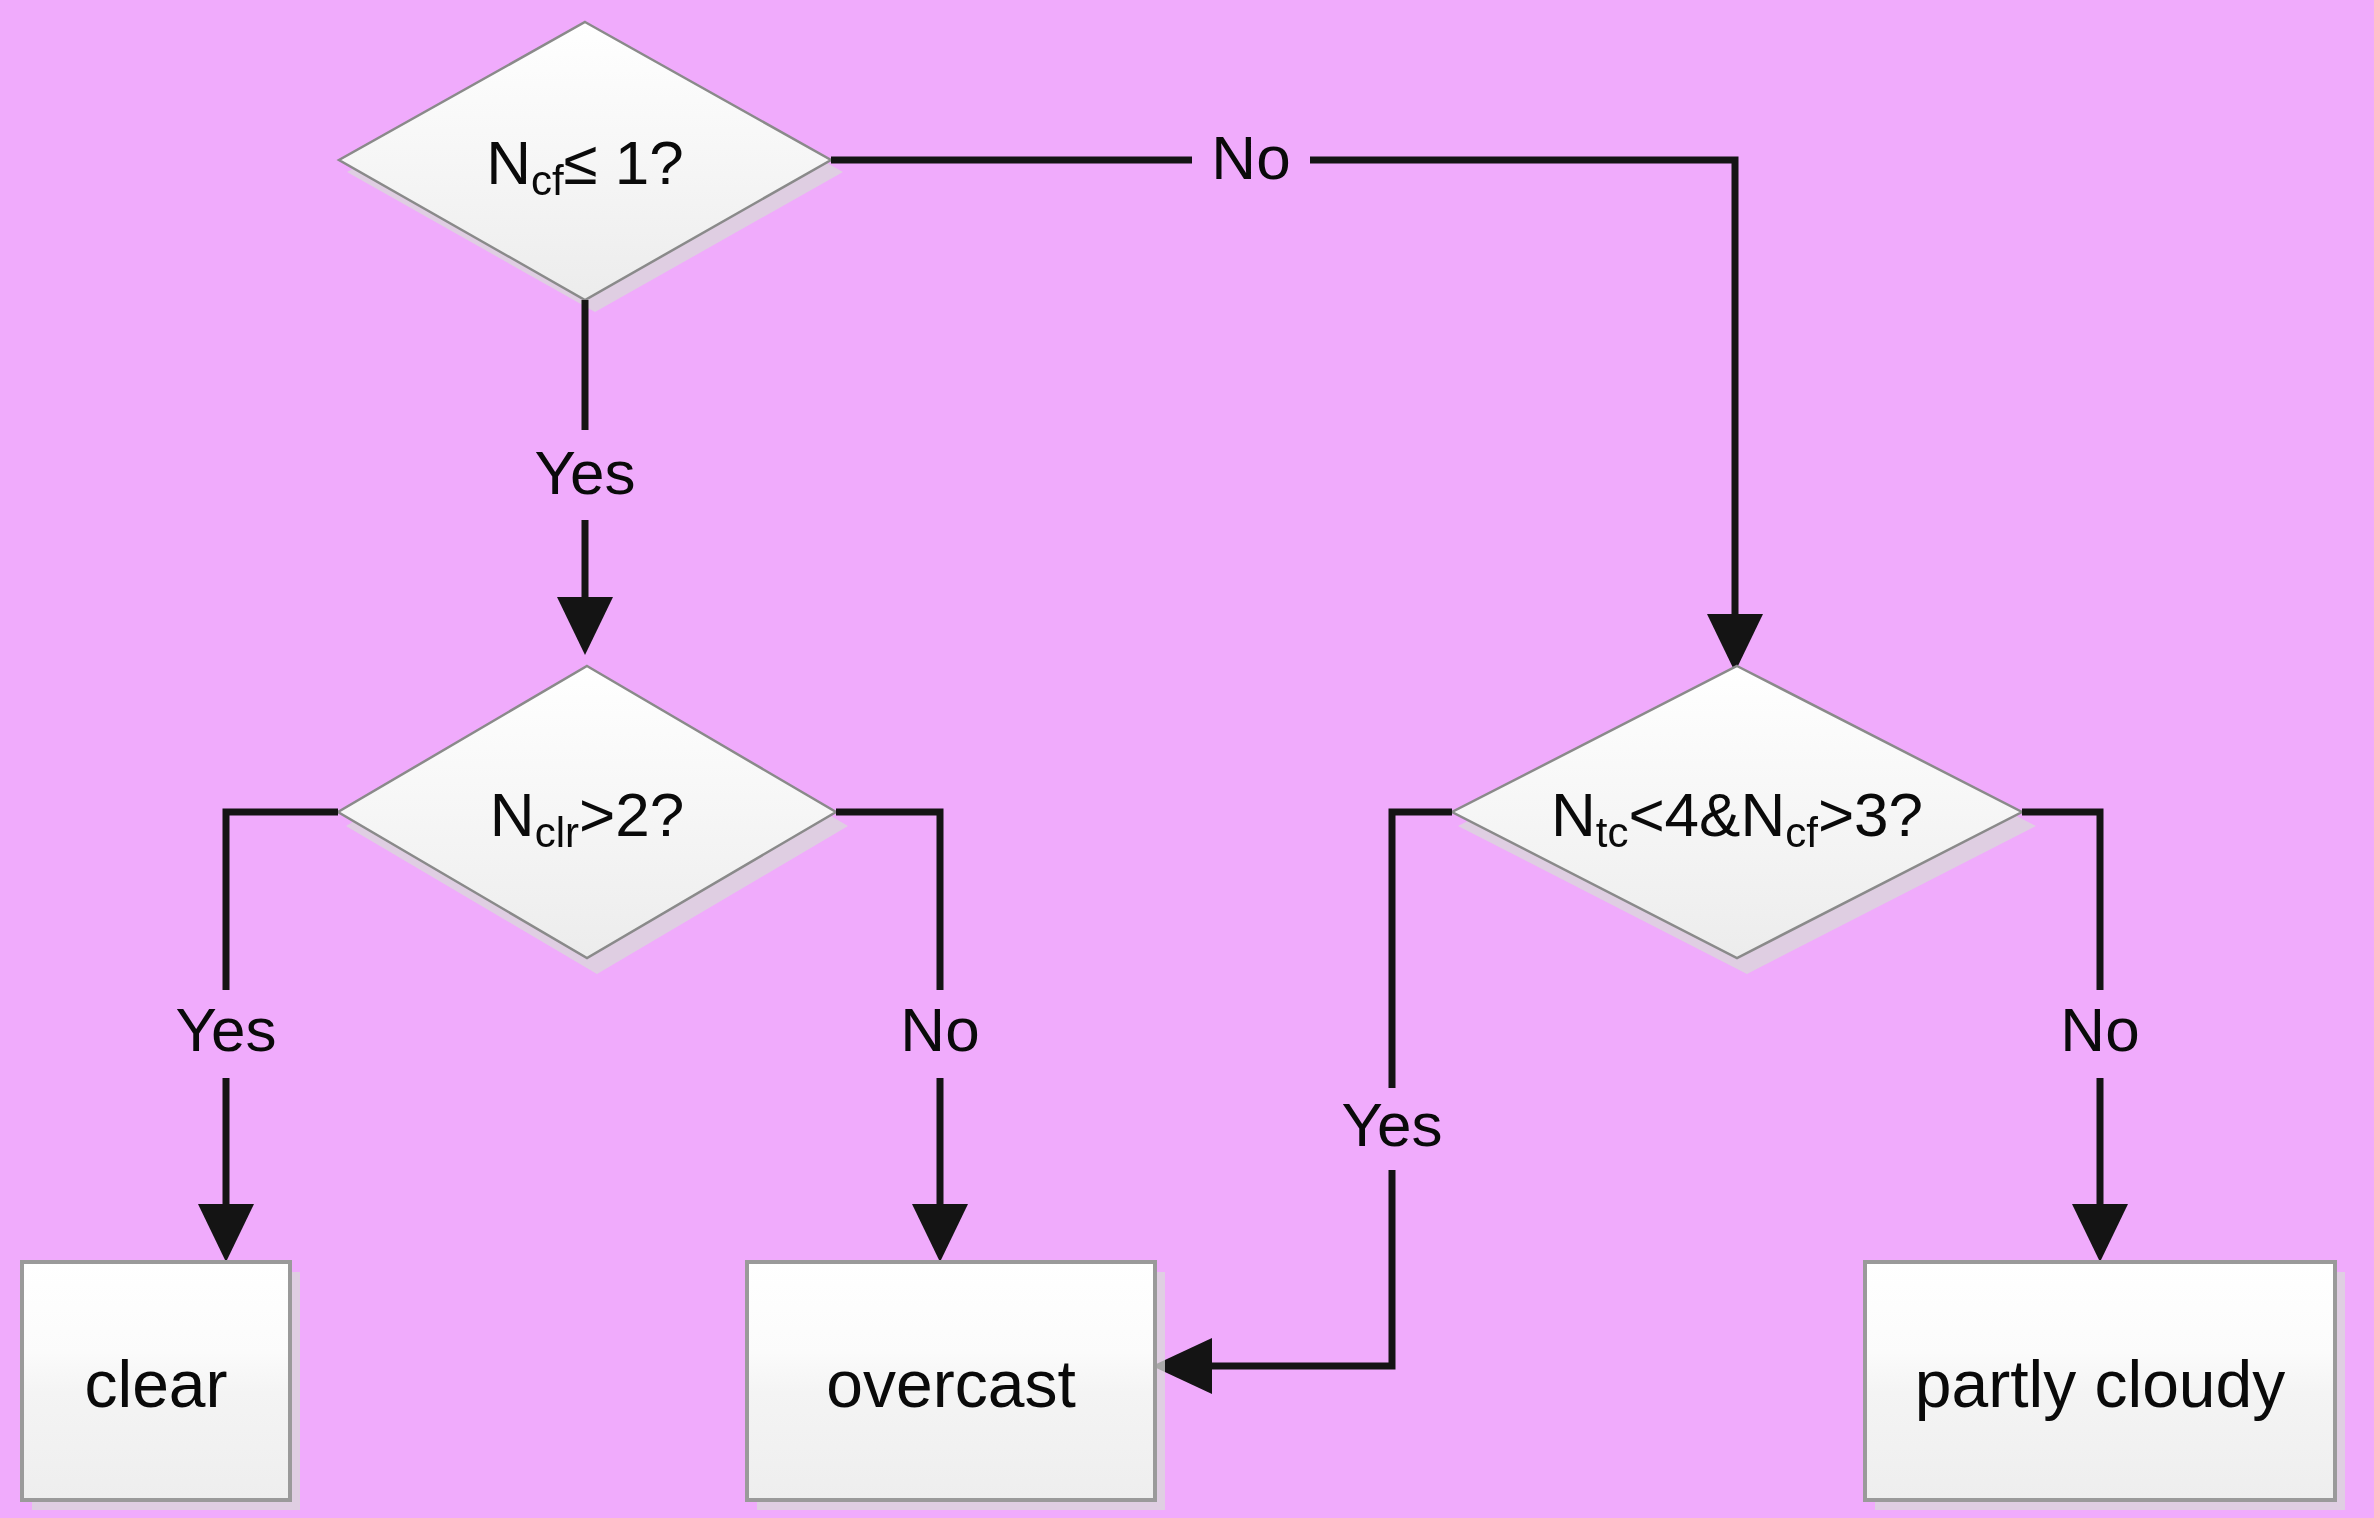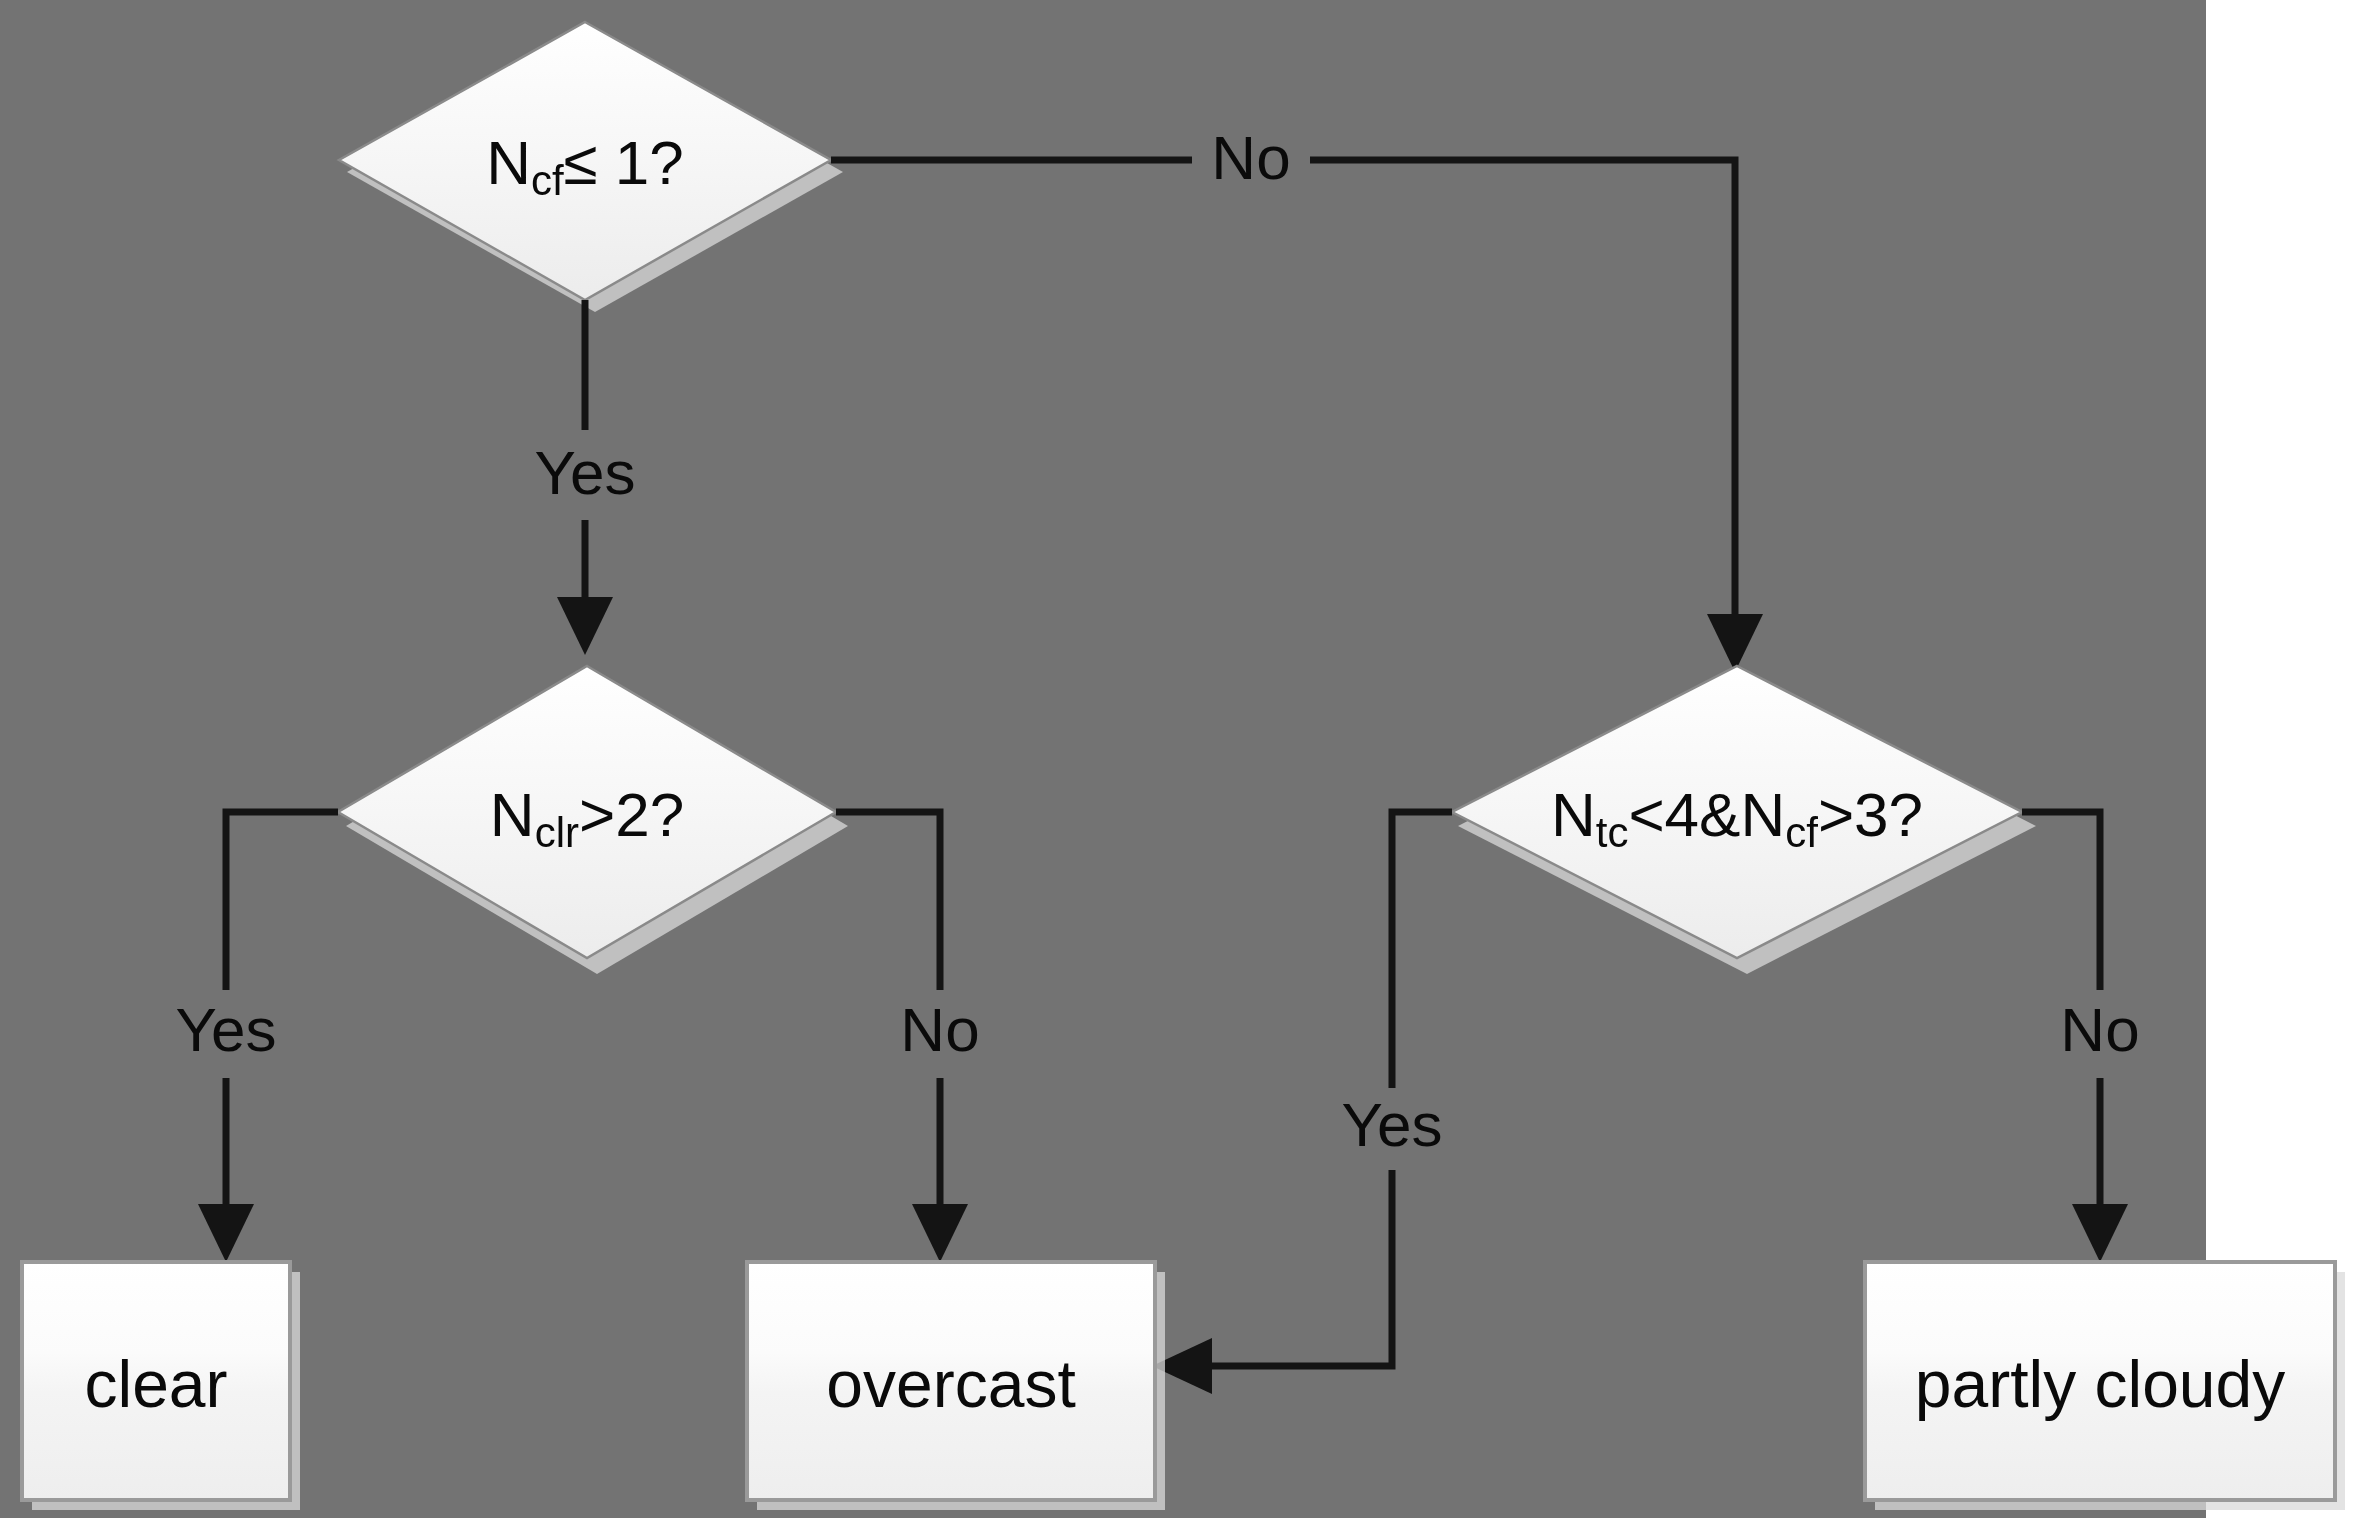--- a/index.html
+++ b/index.html
@@ -8,23 +8,23 @@
     background: #ffffff;
   }
   body {
     font-family: "Liberation Sans", sans-serif;
     width: 2374px;
     height: 1518px;
     overflow: hidden;
   }
   #flowchart-root {
     position: relative;
-    width: 2206px;
+    width: 2374px;
     height: 1518px;
-    background: #737373;
+    background: #f0abfc;
   }
   svg.diagram {
     display: block;
     width: 2374px;
     height: 1518px;
   }
   .node-label {
     font-family: "Liberation Sans", sans-serif;
     font-size: 62px;
     fill: #0a0a0a;

